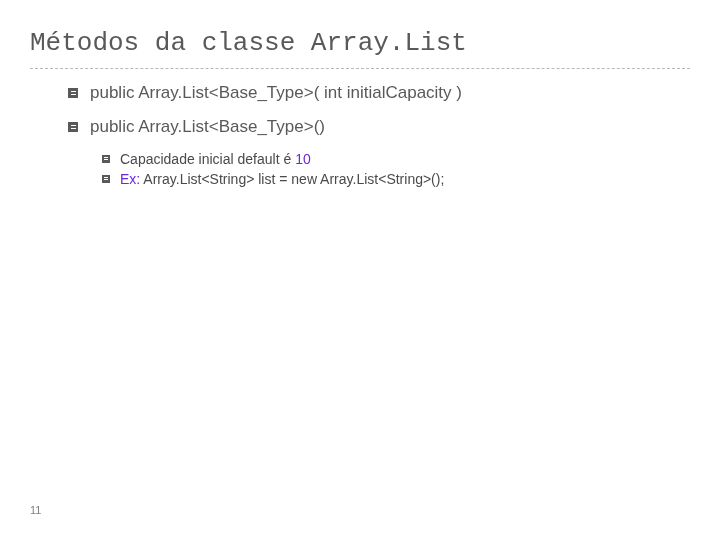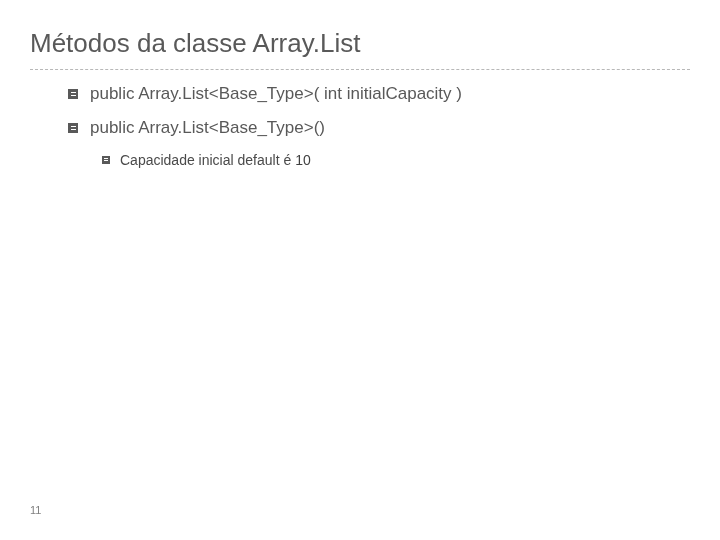--- a/index.html
+++ b/index.html
@@ -18,20 +18,21 @@
     height: 540px;
     box-sizing: border-box;
   }
   .title-wrap {
     padding: 28px 0 6px 30px;
   }
   .title {
     font-size: 26px;
     color: #595959;
     font-weight: 400;
+    font-family: Liberation Mono, monospace;
   }
   .hr {
     margin: 4px 30px 0 30px;
     border: none;
     border-top: 1px dashed #b8b8b8;
     height: 0;
   }
   .content {
     padding: 14px 30px 0 40px;
   }
@@ -92,21 +93,21 @@
     width:4px; height:1px;
     background:#fff;
   }
   .bullet-box-sm::before{
     content:"";
     position:absolute;
     left:2px; top:4px;
     width:4px; height:1px;
     background:#fff;
   }
-  .red { color: #404040; }
+  .red { color: #6d28d9; }
   .page-num {
     position: absolute;
     left: 30px;
     bottom: 24px;
     font-size: 11px;
     color: #808080;
   }
 </style>
 </head>
 <body>
@@ -130,18 +131,24 @@
       <div>public Array.List&lt;Base_Type&gt;()</div>
     </div>
 
     <div class="sub">
       <div class="lvl2">
         <div class="bullet-box-sm"></div>
         <div>
           <span>Capacidade inicial default é </span><span class="red">10</span><span></span>
         </div>
       </div>
+      <div class="lvl2">
+        <div class="bullet-box-sm"></div>
+        <div>
+          <span></span><span class="red">Ex:</span><span>  Array.List&lt;String&gt;  list = new Array.List&lt;String&gt;();</span>
+        </div>
+      </div>
     </div>
 
   </div>
 
   <div class="page-num">11</div>
 </div>
 
 </body></html>

